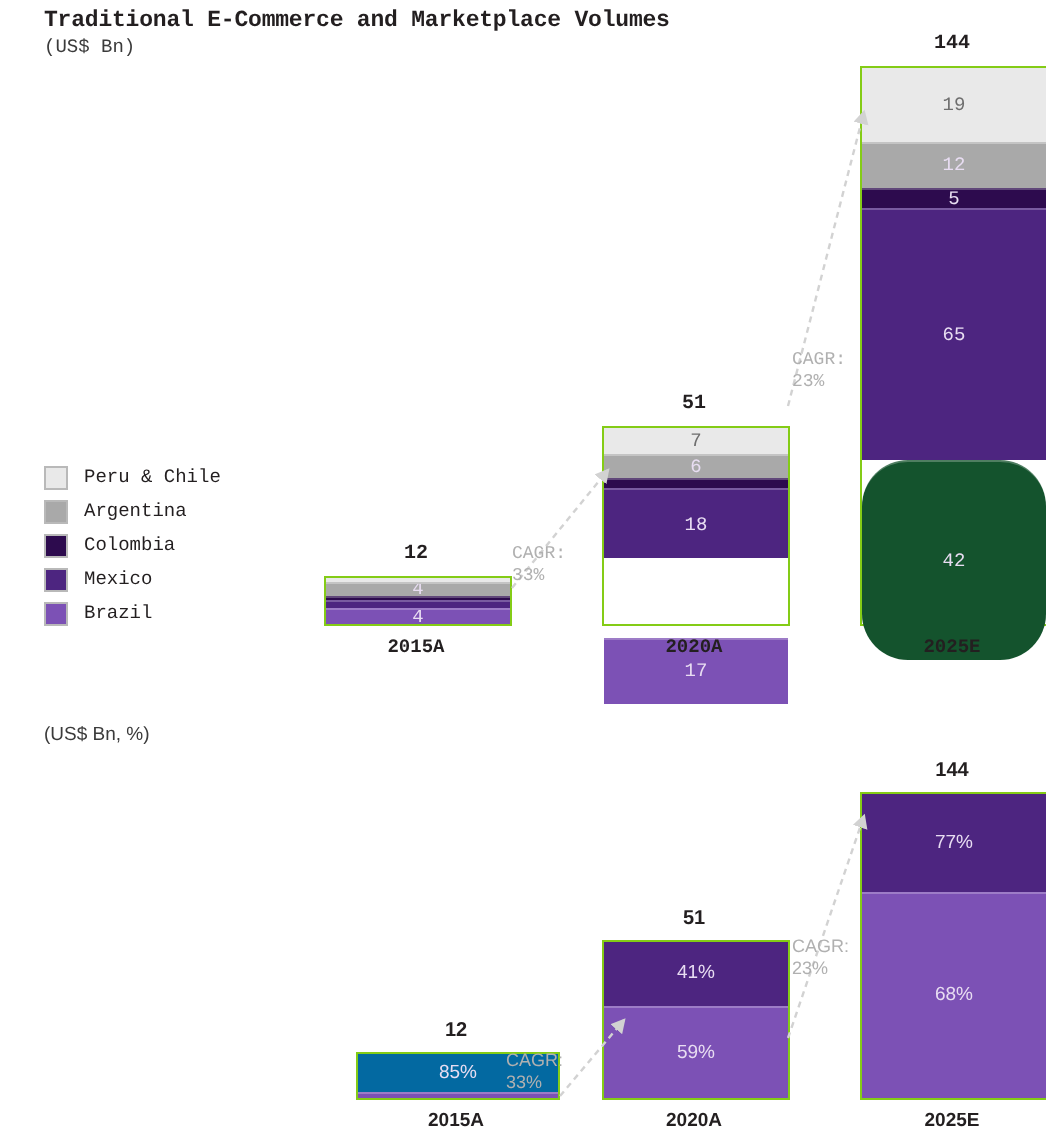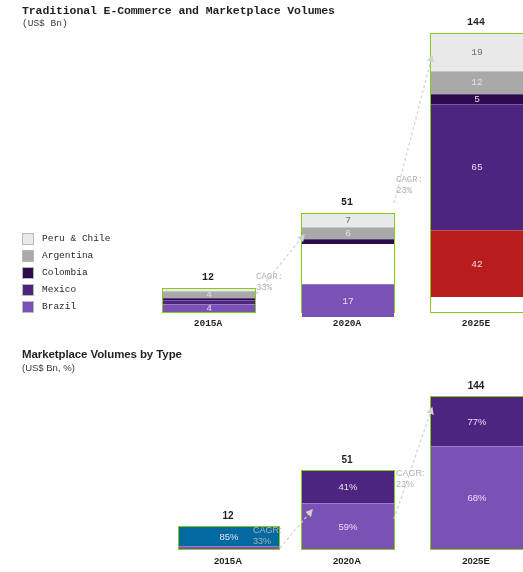--- a/index.html
+++ b/index.html
@@ -177,20 +177,23 @@
     <div class="bar-stack" style="top: 212.542px; height: 98.4583px;">
         <div class="seg" style="background: rgb(233, 233, 233); height: 13.5139px;">
           <span class="seg-label dark">7</span>
         </div>
         <div class="seg" style="background: rgb(169, 169, 169); height: 11.5833px; border-top: 1px solid rgb(196, 196, 196);">
           <span class="seg-label light">6</span>
         </div>
         <div class="seg" style="background: rgb(45, 11, 78); height: 5.79167px; border-top: 1px solid rgba(255, 255, 255, 0.25);">
           <span class="seg-label light"></span>
         </div>
+        <div class="seg" style="background: rgb(77, 37, 128); height: 34.75px; border-top: 1px solid rgba(255, 255, 255, 0.25);">
+          <span class="seg-label light">18</span>
+        </div>
         <div class="seg" style="background: rgb(124, 81, 181); height: 32.8194px; border-top: 1px solid rgba(255, 255, 255, 0.25); margin-top: 40px;">
           <span class="seg-label light">17</span>
         </div>
       </div>
     <div class="bar-cat" style="top: 318px;">2020A</div>
   </div>
 
   <div class="bar-group" id="t-bar-2" style="left:430px; width:92px;">
     <div class="bar-total" style="top: 17px;">144</div>
     <div class="bar-stack" style="top: 33px; height: 278px;">
@@ -199,21 +202,21 @@
         </div>
         <div class="seg" style="background: rgb(169, 169, 169); height: 23.3287px; border-top: 1px solid rgb(196, 196, 196);">
           <span class="seg-label light">12</span>
         </div>
         <div class="seg" style="background: rgb(45, 11, 78); height: 9.72028px; border-top: 1px solid rgba(255, 255, 255, 0.25);">
           <span class="seg-label light">5</span>
         </div>
         <div class="seg" style="background: rgb(77, 37, 128); height: 126.364px; border-top: 1px solid rgba(255, 255, 255, 0.25);">
           <span class="seg-label light">65</span>
         </div>
-        <div class="seg" style="background: #b91c1c; height: 67px; border-top: 1px solid rgba(255, 255, 255, 0.25);">
+        <div class="seg" style="background: #14532d; height: 100px; border-top: 1px solid rgba(255, 255, 255, 0.25); border-radius: 23px;">
           <span class="seg-label light">42</span>
         </div>
       </div>
     <div class="bar-cat" style="top: 318px;">2025E</div>
   </div>
 
   <div class="cagr">
     <svg class="cagr-arrow" width="56" height="70" style="left:254px; top:228px;">
       <defs>
         <marker id="ah1" markerWidth="7" markerHeight="7" refX="5" refY="3.2" orient="auto">
@@ -239,21 +242,20 @@
     </svg>
     <div class="cagr-text" style="left:396px; top:175px;">
       <div>CAGR:</div>
       <div>23%</div>
     </div>
   </div>
 </div>
 
 <div class="panel" id="panel-bottom">
 
-  <div class="panel-title">Marketplace Volumes by Type</div>
   <div class="panel-subtitle">(US$ Bn, %)</div>
 
   <div class="bar-group" id="b-bar-0" style="left:178px; width:100px;">
     <div class="bar-total" style="top: 170px;">12</div>
     <div class="bar-stack" style="top: 186px; height: 22px;">
         <div class="seg" style="background: #0369a1; height: 18.7px; align-items: center;">
           <span class="seg-label light">85%</span>
         </div>
         <div class="seg" style="background: rgb(124, 81, 181); height: 3.3px; border-top: 1px solid rgba(255, 255, 255, 0.25);">
           <span class="seg-label light"></span>

